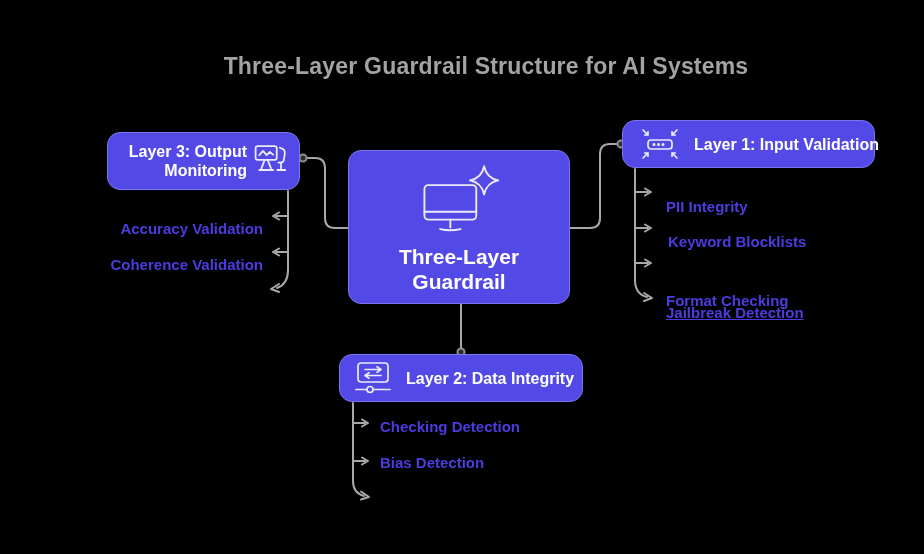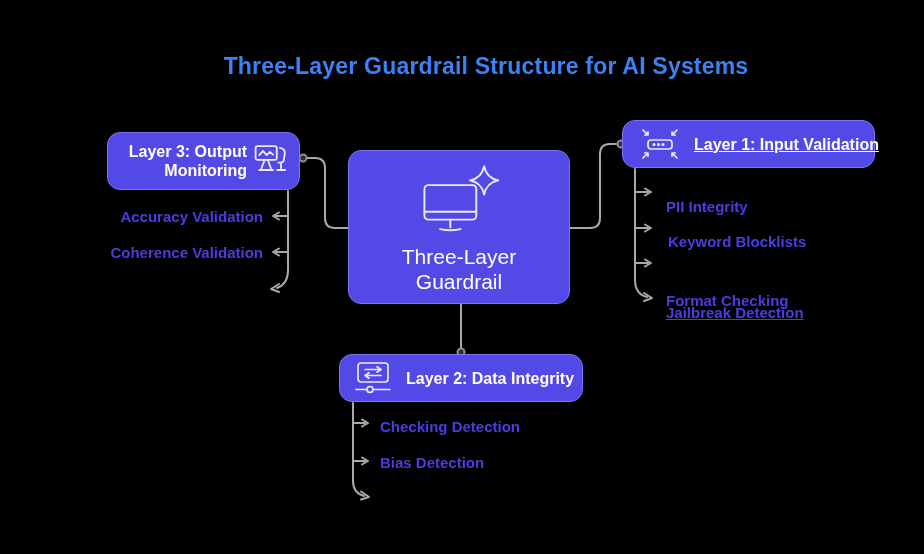--- a/index.html
+++ b/index.html
@@ -5,42 +5,42 @@
   html,body{margin:0;padding:0;}
   body{
     width:924px;height:554px;background:#000000;overflow:hidden;
     font-family:"Liberation Sans", sans-serif;position:relative;
   }
   .canvas{position:absolute;inset:0;width:924px;height:554px;}
   svg.connectors{position:absolute;left:0;top:0;z-index:1;}
   .title{
     position:absolute;top:53px;left:0;width:924px;padding-left:48px;box-sizing:border-box;
     text-align:center;font-size:23px;font-weight:800;letter-spacing:0.2px;
-    color:#3b82f6;margin:0;z-index:2;
+    color:#a3a3a3;margin:0;z-index:2;
   }
   .box{
     position:absolute;background:#5349e6;border:1.5px solid #7d75f0;border-radius:13px;
     box-sizing:border-box;display:flex;align-items:center;z-index:3;color:#ffffff;
   }
   .box .hdr{font-weight:700;font-size:16px;line-height:19px;}
   .center-box{
     left:348px;top:150px;width:222px;height:154px;
     flex-direction:column;justify-content:center;gap:4px;
   }
-  .center-label{font-weight:400;font-size:21px;line-height:25px;text-align:center;width:170px;}
+  .center-label{font-weight:700;font-size:21px;line-height:25px;text-align:center;width:170px;}
   .layer3-box{left:107px;top:132px;width:193px;height:58px;justify-content:flex-end;gap:7px;padding-right:9px;}
   .layer3-box .hdr{text-align:right;width:146px;}
-  .layer1-box{left:622px;top:120px;width:253px;height:48px;gap:14px;padding-left:17px;text-decoration:underline;}
+  .layer1-box{left:622px;top:120px;width:253px;height:48px;gap:14px;padding-left:17px;}
   .layer2-box{left:339px;top:354px;width:244px;height:48px;gap:13px;padding-left:13px;}
   .nowrap{white-space:nowrap;}
   .item{
     position:absolute;font-weight:700;font-size:15px;line-height:18px;
     color:#4c3ce0;z-index:2;white-space:nowrap;
   }
-  .item.r{text-align:left;}
+  .item.r{text-align:left;margin-top:12px;}
   .icon{flex:0 0 auto;}
 </style>
 </head>
 <body>
 
 <div class="canvas">
 
   <svg class="connectors" width="924" height="554" viewBox="0 0 924 554" fill="none" stroke="#a8a8a8" stroke-width="2" stroke-linecap="round" stroke-linejoin="round">
 
     <path d="M 303 158 H 315 Q 325 158 325 168 V 218 Q 325 228 335 228 H 349"></path>

